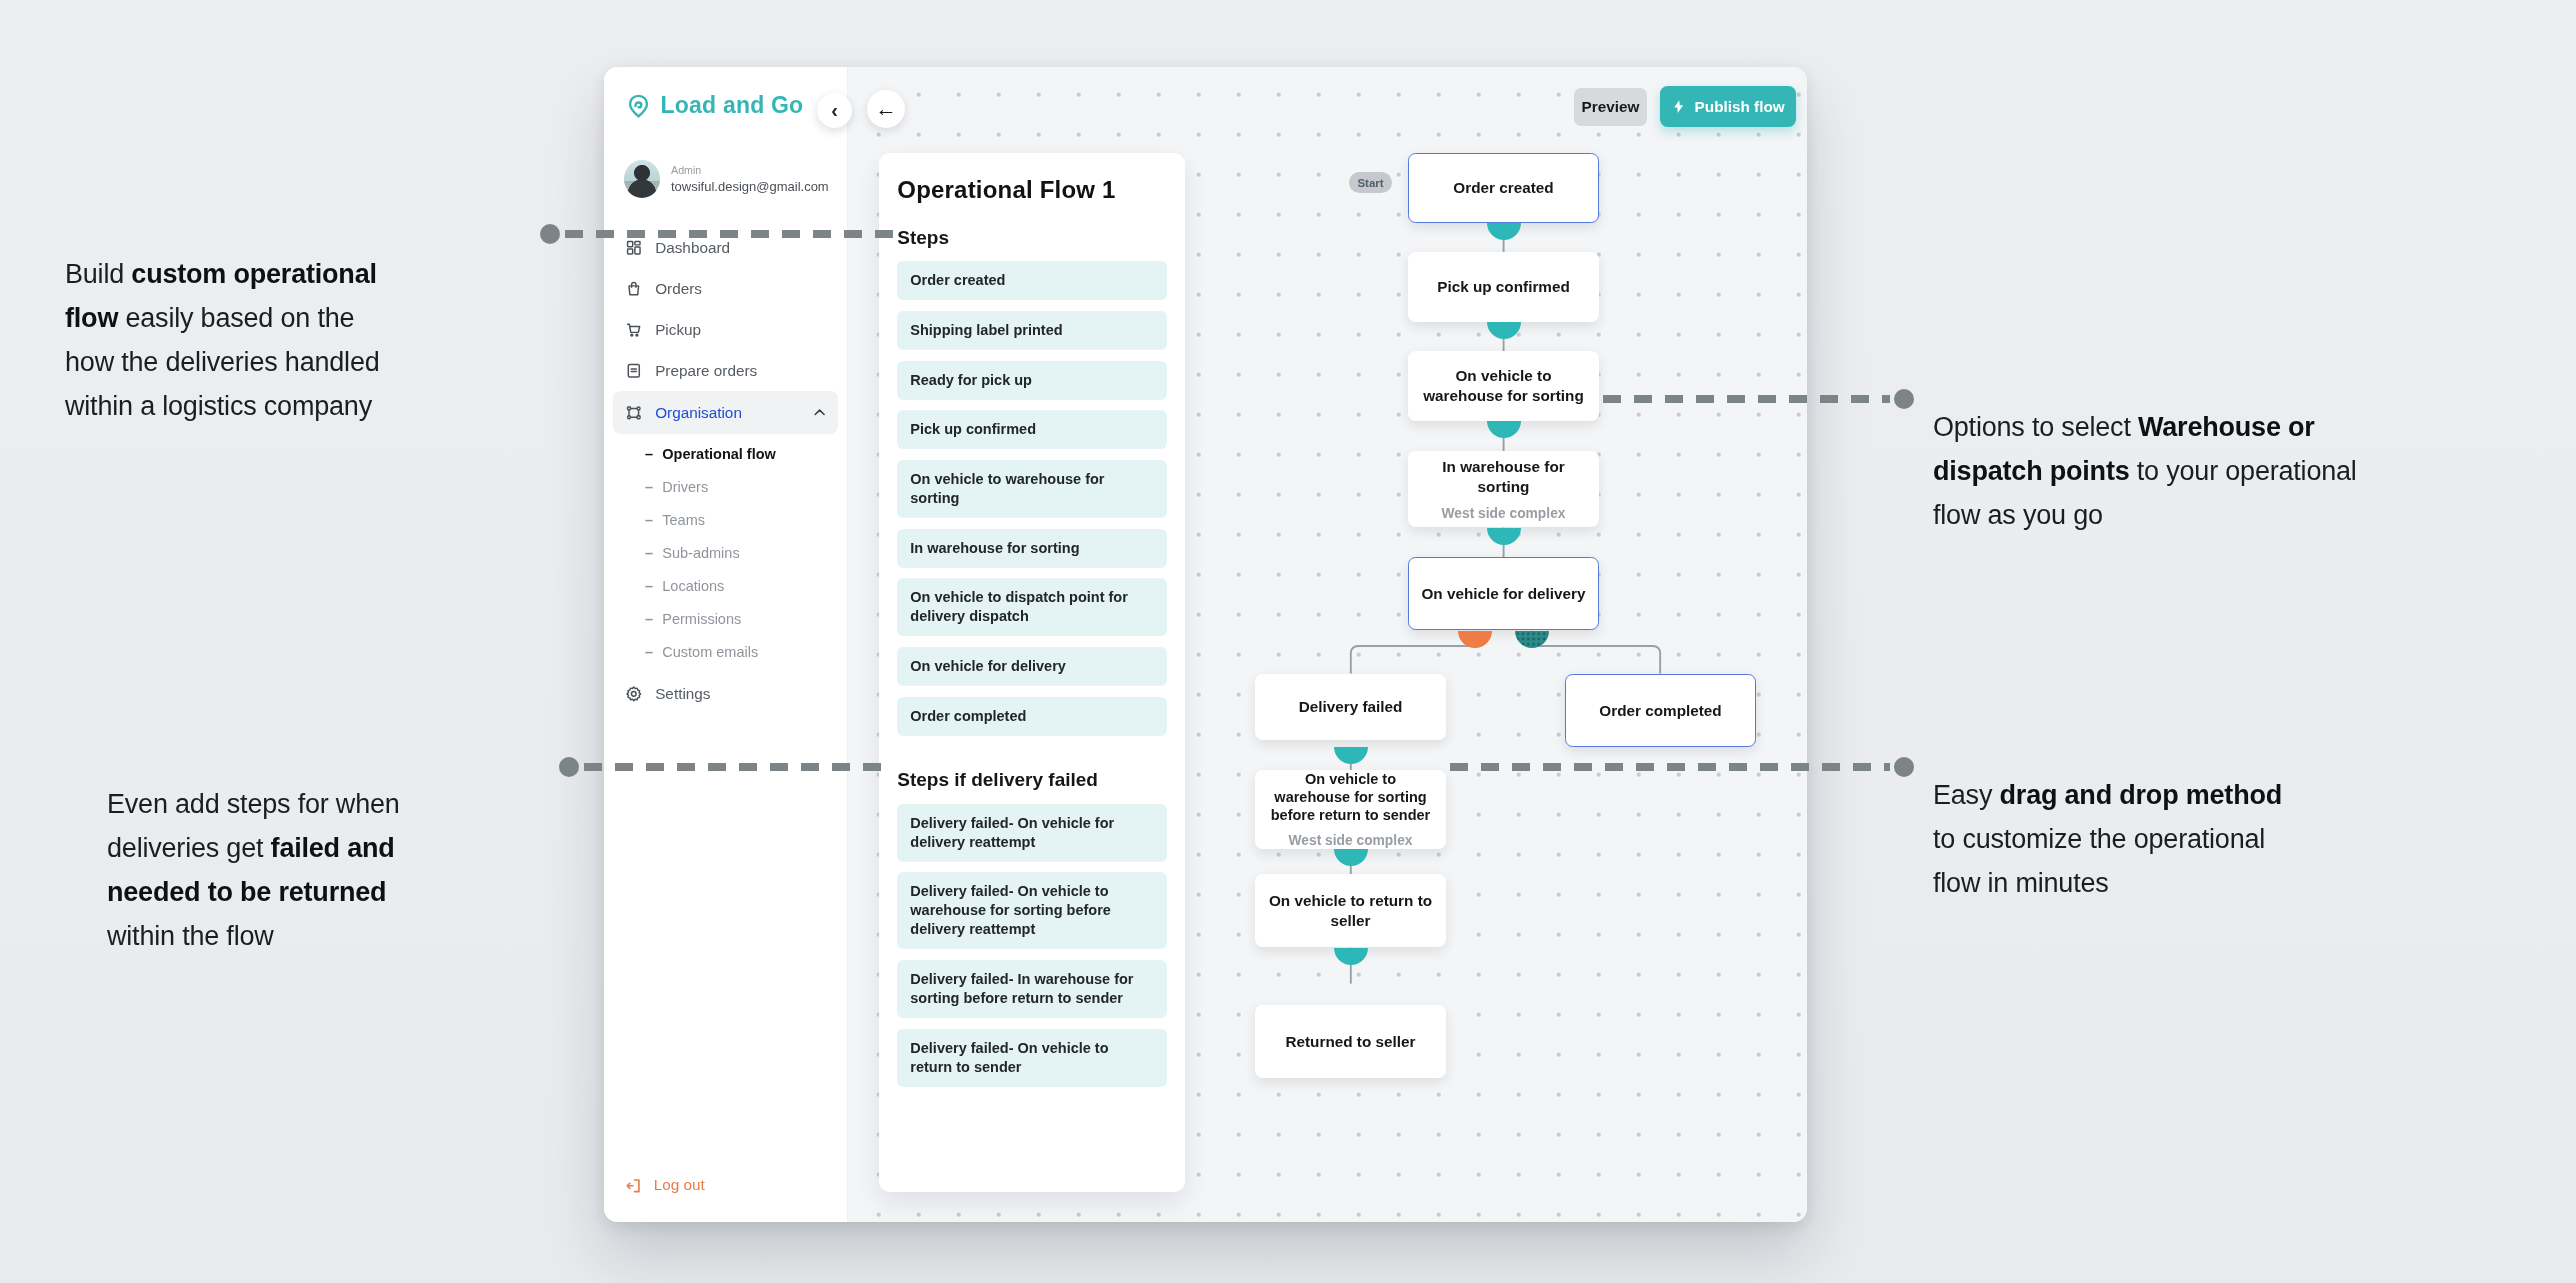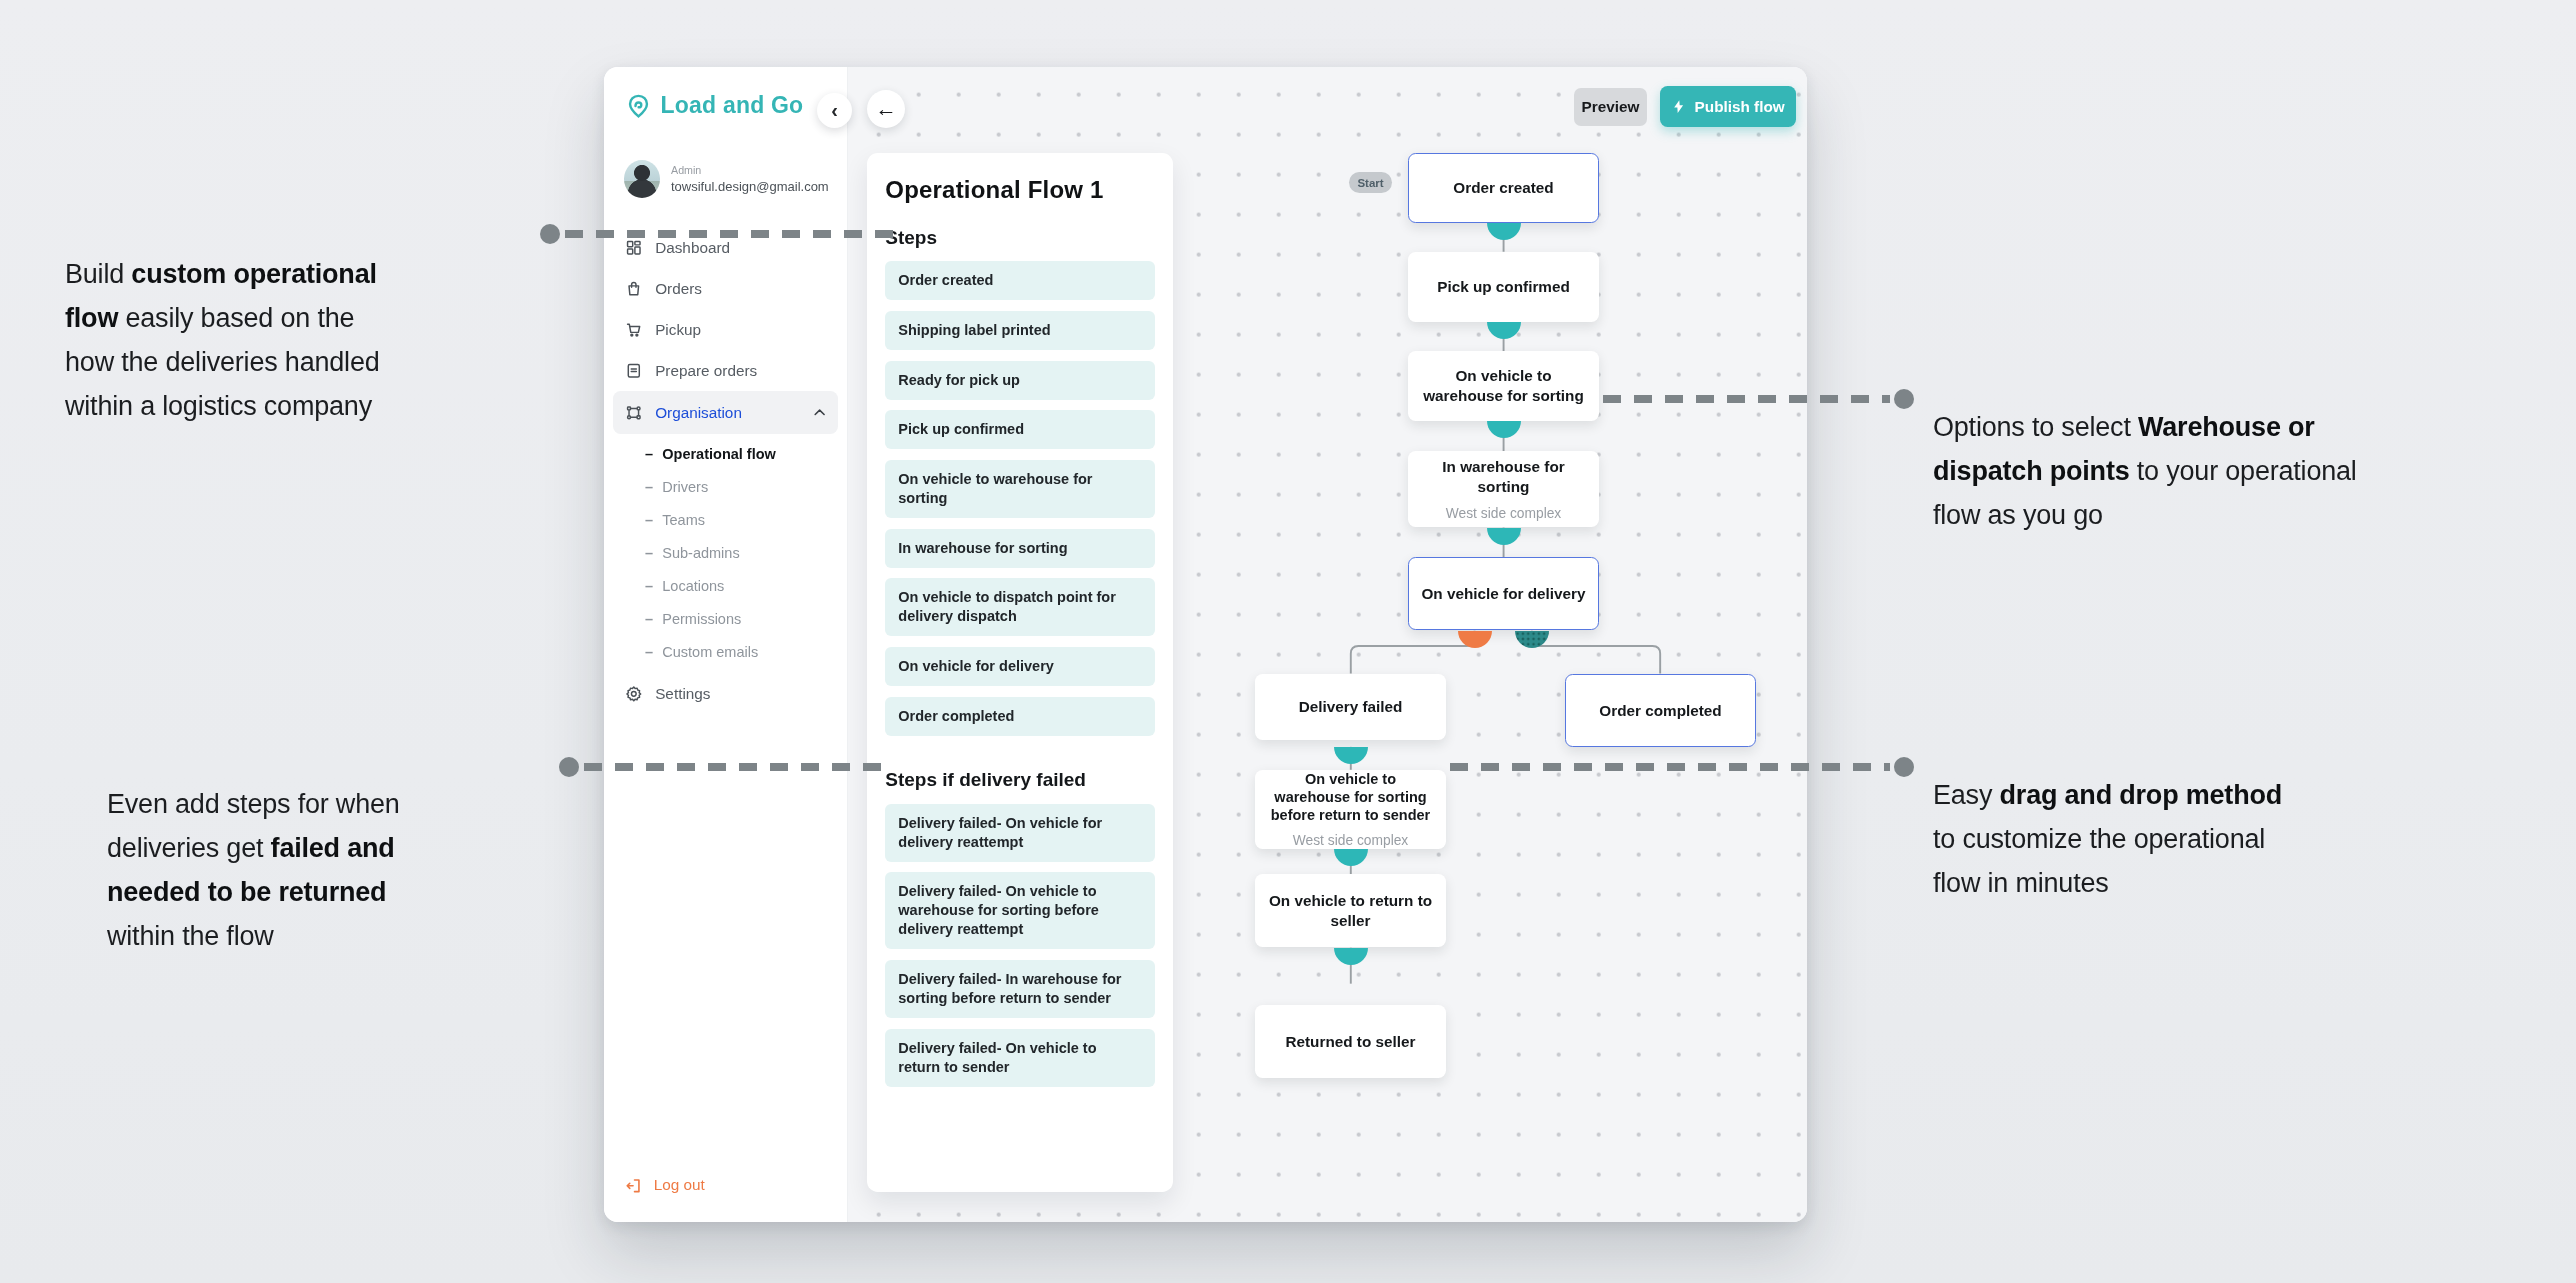--- a/index.html
+++ b/index.html
@@ -67,39 +67,39 @@
     position:absolute;left:726px;top:20.6px;width:73px;height:38px;border-radius:6.9px;background:#d7d9dc;
     display:flex;align-items:center;justify-content:center;font-size:15.3px;font-weight:700;color:#17191c;
   }
   .publish-btn{
     position:absolute;left:812px;top:19px;width:136px;height:41px;border-radius:7.6px;background:#35b6b6;
     display:flex;align-items:center;justify-content:center;gap:8px;font-size:15.3px;font-weight:700;color:#fff;
     box-shadow:0 4.6px 10.7px rgba(53,182,182,.35);
   }
   
   .panel{
-    position:absolute;left:19px;top:86px;width:306px;height:1039px;background:#fff;border-radius:10.7px;
+    position:absolute;left:31px;top:86px;width:306px;height:1039px;background:#fff;border-radius:10.7px;
     box-shadow:0 10.7px 26px rgba(16,24,40,.09);box-sizing:border-box;padding:23px 18.3px;
   }
   .panel-title{font-size:24px;font-weight:700;color:#101214;letter-spacing:0.2px;}
   .panel-h{font-size:19px;font-weight:700;color:#14171a;margin-top:23px;}
   .card-list{margin-top:12.2px;display:flex;flex-direction:column;}
   .step-card{
     background:#e4f3f3;border-radius:6.1px;padding:10px 13px;font-size:14.5px;line-height:19px;font-weight:600;
     color:#21262a;margin-bottom:10.7px;
   }
   
   .flow-lines{position:absolute;left:0;top:0;pointer-events:none;}
   .node{
     position:absolute;background:#fff;border-radius:7.6px;box-shadow:0 4.6px 12.2px rgba(20,26,34,.10);
     display:flex;flex-direction:column;align-items:center;justify-content:center;text-align:center;
     font-size:15.3px;font-weight:600;color:#15181b;box-sizing:border-box;padding:4.6px 12.2px;line-height:20px;
   }
   .node.selected{border:1.5px solid #5677e0;}
-  .node .sub{font-size:13.8px;font-weight:400;color:#989da3;margin-top:8px;line-height:17px;}
+  .node .sub{font-size:13.8px;font-weight:700;color:#989da3;margin-top:8px;line-height:17px;}
   .start-pill{
     position:absolute;left:501px;top:105px;width:43px;height:21.4px;border-radius:10.7px;background:#c5c9cd;
     display:flex;align-items:center;justify-content:center;font-size:11.5px;font-weight:700;color:#50606a;
   }
   .half{position:absolute;width:34px;height:17px;border-radius:0 0 18.3px 18.3px;background:#2db7b7;}
   .half.orange{background:#ef7b45;}
   .half.dark{
     background:#2c8a8a;
     background-image:radial-gradient(circle,#18625f 1.2px,transparent 1.5px);background-size:5.3px 5.3px;
   }

